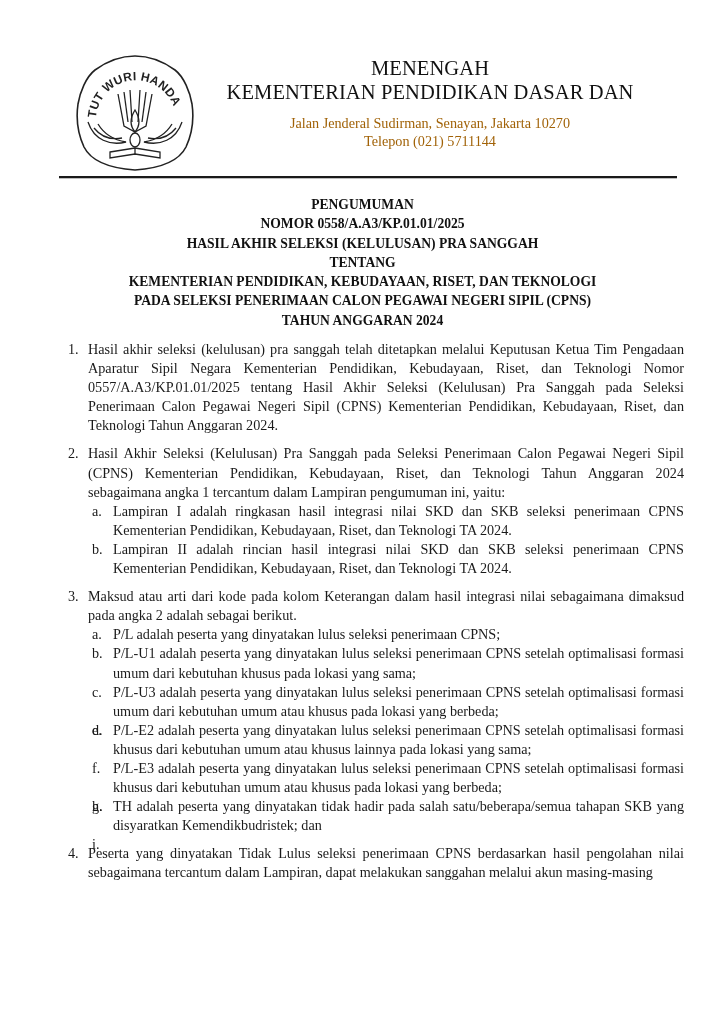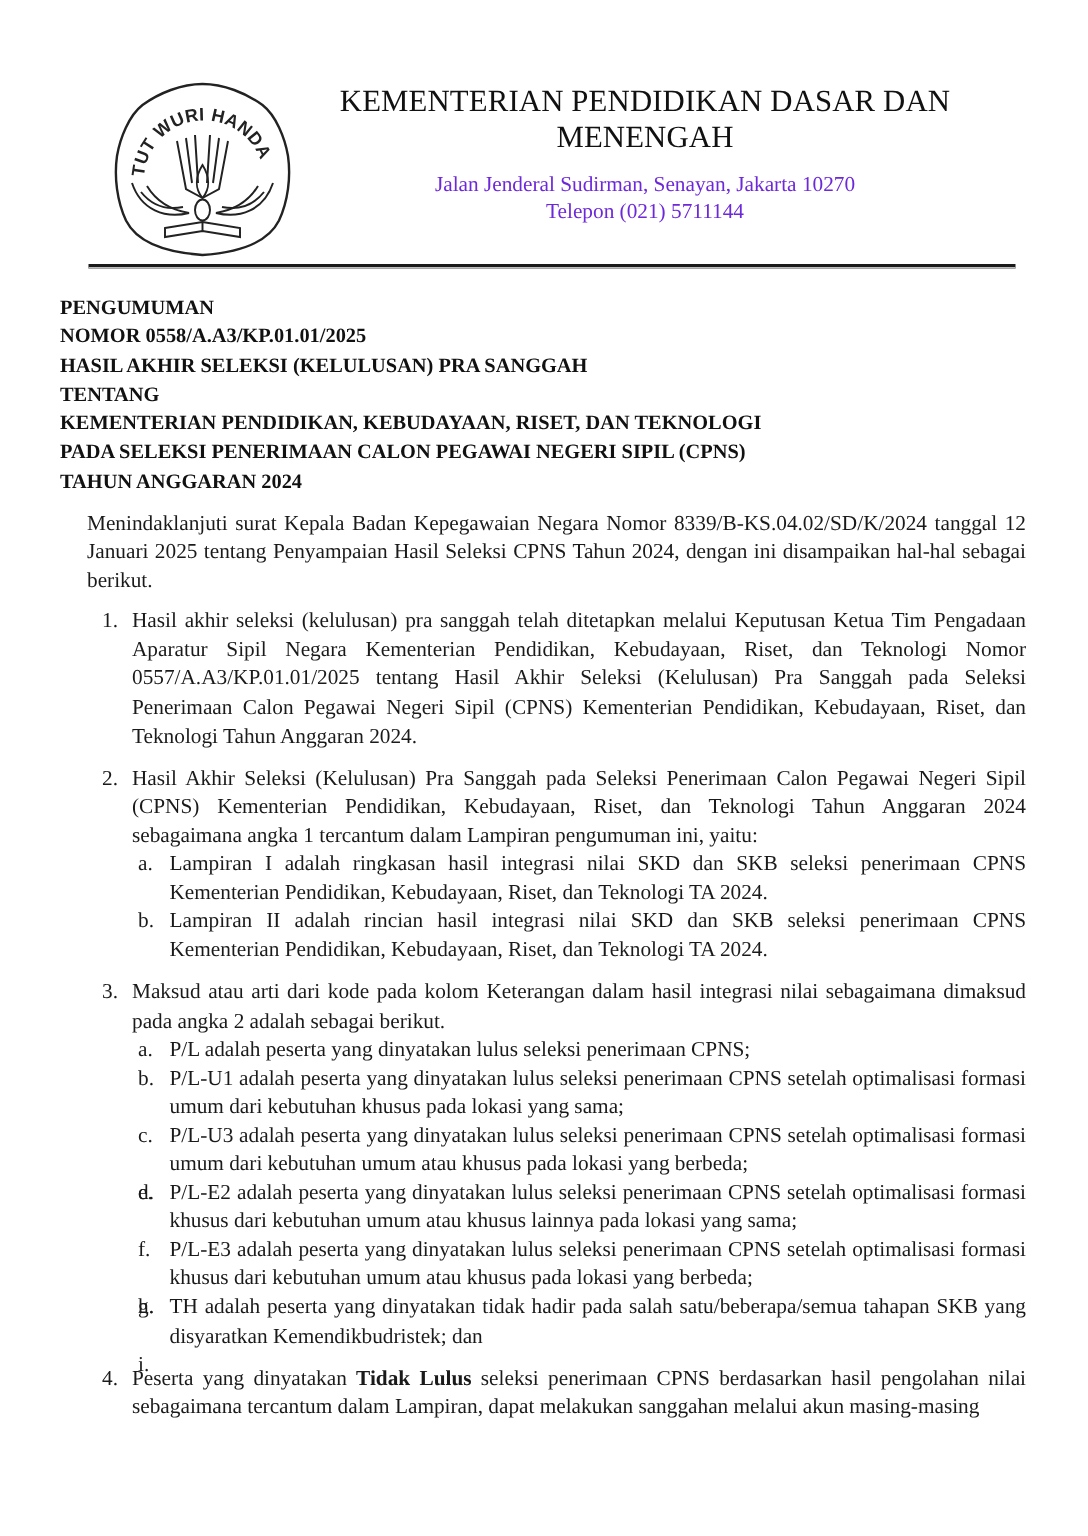--- a/index.html
+++ b/index.html
@@ -40,38 +40,38 @@
     .kop-title {
       font-size: 20.5px;
       line-height: 24px;
       letter-spacing: 0.1px;
       color: #111;
     }
     .kop-addr {
       margin-top: 10px;
       font-size: 14.2px;
       line-height: 18px;
-      color: #6d28d9;
+      color: #a16207;
     }
     .rule {
       position: absolute;
       left: 59px;
       top: 176px;
       width: 618px;
       height: 2px;
       background: #1a1a1a;
       border-bottom: 1px solid #bdbdbd;
     }
     
     .heading {
       position: absolute;
       left: 40px;
       top: 195px;
       width: 645px;
-      text-align: left;
+      text-align: center;
       font-weight: bold;
       font-size: 13.6px;
       line-height: 19.3px;
       color: #111;
     }
     
     .body {
       position: absolute;
       left: 58px;
       top: 340px;
@@ -104,21 +104,21 @@
     }
     ol.sub > li {
       position: relative;
       padding-left: 25px;
     }
     .letter {
       position: absolute;
       left: 4px;
       top: 0;
     }
-    b { font-weight: bold; }
+    b { font-weight: normal; }
   </style>
 </head>
 <body>
 
 <div class="page">
 
   <div class="logo">
     <svg width="122" height="122" viewBox="0 0 122 122">
       <defs>
         <path id="arcText" d="M 22 66 A 40 40 0 0 1 100 56"></path>
@@ -143,42 +143,41 @@
         <path d="M 20 76 C 28 86 38 88 48 86"></path>
         <path d="M 102 76 C 94 86 84 88 74 86"></path>
 
         <path d="M 36 100 L 61 96 L 86 100 L 86 106 L 61 102 L 36 106 Z"></path>
         <path d="M 61 96 L 61 102"></path>
       </g>
     </svg>
   </div>
 
   <div class="kop">
+    <div class="kop-title">MENENGAH</div>
     <div class="kop-title">KEMENTERIAN PENDIDIKAN DASAR DAN</div>
-    <div class="kop-title">MENENGAH</div>
     <div class="kop-addr">
       <div>Jalan Jenderal Sudirman, Senayan, Jakarta 10270</div>
       <div>Telepon (021) 5711144</div>
     </div>
   </div>
 
   <div class="rule"></div>
 
   <div class="heading">
     <div>PENGUMUMAN</div>
     <div>NOMOR 0558/A.A3/KP.01.01/2025</div>
     <div>HASIL AKHIR SELEKSI (KELULUSAN) PRA SANGGAH</div>
     <div>TENTANG</div>
     <div>KEMENTERIAN PENDIDIKAN, KEBUDAYAAN, RISET, DAN TEKNOLOGI</div>
     <div>PADA SELEKSI PENERIMAAN CALON PEGAWAI NEGERI SIPIL (CPNS)</div>
     <div>TAHUN ANGGARAN 2024</div>
   </div>
 
   <div class="body">
-    <p class="intro">Menindaklanjuti surat Kepala Badan Kepegawaian Negara Nomor 8339/B-KS.04.02/SD/K/2024 tanggal 12 Januari 2025 tentang Penyampaian Hasil Seleksi CPNS Tahun 2024, dengan ini disampaikan hal-hal sebagai berikut.</p>
 
     <ol class="main">
 
       <li>
         <span class="num">1.</span>
         <span>Hasil akhir seleksi (kelulusan) pra sanggah telah ditetapkan melalui Keputusan Ketua Tim Pengadaan Aparatur Sipil Negara Kementerian Pendidikan, Kebudayaan, Riset, dan Teknologi Nomor 0557/A.A3/KP.01.01/2025 tentang Hasil Akhir Seleksi (Kelulusan) Pra Sanggah pada Seleksi Penerimaan Calon Pegawai Negeri Sipil (CPNS) Kementerian Pendidikan, Kebudayaan, Riset, dan Teknologi Tahun Anggaran 2024.</span>
       </li>
 
       <li>
         <span class="num">2.</span>

